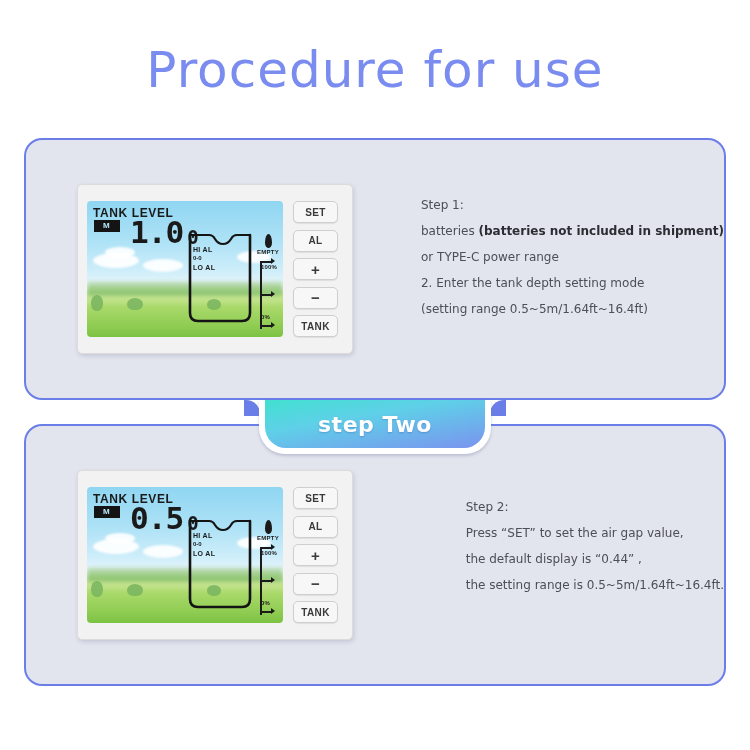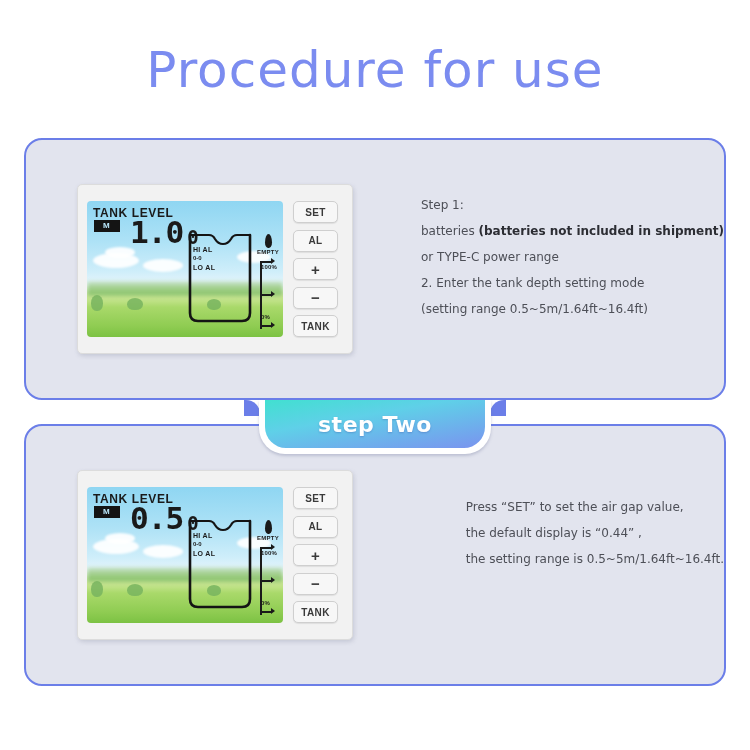--- a/index.html
+++ b/index.html
@@ -439,19 +439,20 @@
       <div class="btn-col">
         <div class="dev-btn">SET</div>
         <div class="dev-btn">AL</div>
         <div class="dev-btn sym">+</div>
         <div class="dev-btn sym">−</div>
         <div class="dev-btn">TANK</div>
       </div>
     </div>
 
     <div class="instructions">
+      <div class="line">Step 2:</div>
       <div class="line">Press  “SET”  to set the air gap value,</div>
       <div class="line">the default display is  “0.44” ,</div>
       <div class="line">the setting range is 0.5~5m/1.64ft~16.4ft.</div>
     </div>
 
   </div>
 </div>
 
 </body></html>

